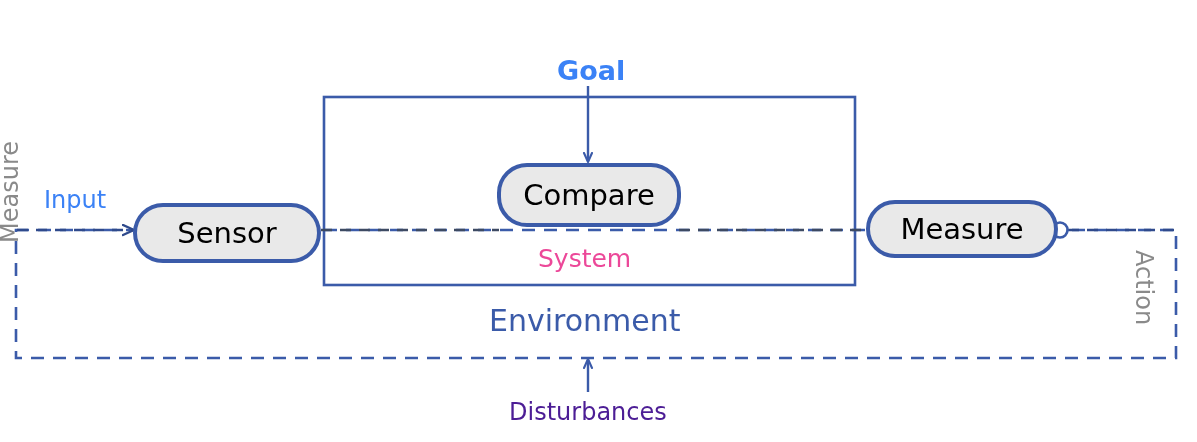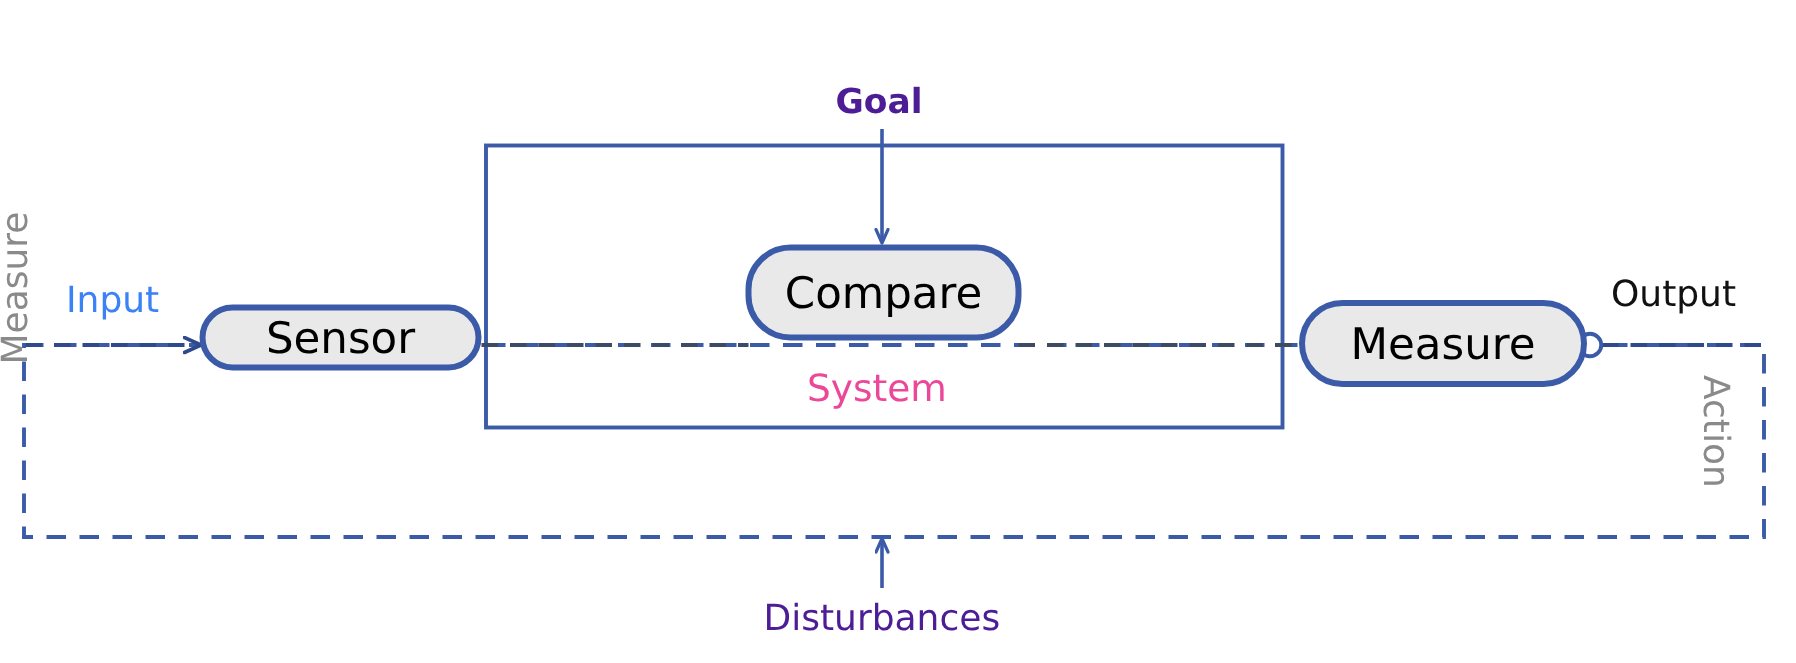--- a/index.html
+++ b/index.html
@@ -34,21 +34,21 @@
     box-sizing: border-box;
     display: flex;
     align-items: center;
     justify-content: center;
     color: #000000;
     font-family: "DejaVu Sans", sans-serif;
     z-index: 5;
   }
   #node-sensor {
     left: 133px;  top: 203px;
-    width: 188px; height: 44px;
+    width: 188px; height: 60px;
     font-size: 29px;
   }
   #node-compare {
     left: 497px;  top: 163px;
     width: 184px; height: 64px;
     font-size: 29px;
     border-radius: 30px;
     text-align: center;
   }
   #node-actuator {
@@ -59,22 +59,22 @@
 
   
   .label {
     position: absolute;
     white-space: nowrap;
     font-family: "DejaVu Sans", sans-serif;
     z-index: 6;
   }
   #label-goal {
     left: 557px; top: 55px;
-    font-size: 23px; font-weight: bold;
-    color: #4c1d95;
+    font-size: 27px; font-weight: bold;
+    color: #3b82f6;
   }
   #label-input {
     left: 44px; top: 186px;
     font-size: 24px; color: #3b82f6;
   }
   #label-output {
     left: 1074px; top: 182px;
     font-size: 24px; color: #111111;
   }
   #label-system {
@@ -145,24 +145,24 @@
   </div>
 
   <div class="node" id="node-actuator">
     <span>Measure</span>
   </div>
 
   <div class="label" id="label-goal">Goal</div>
 
   <div class="label" id="label-input">Input</div>
 
-  <div class="label" id="label-output">Output</div>
 
   <div class="label" id="label-system">System</div>
 
+  <div class="label" id="label-environment">Environment</div>
 
   <div class="label" id="label-disturbances">Disturbances</div>
 
   <div class="label" id="label-measure">Measure</div>
 
   <div class="label" id="label-action">Action</div>
 
 </div>
 
 </body></html>

